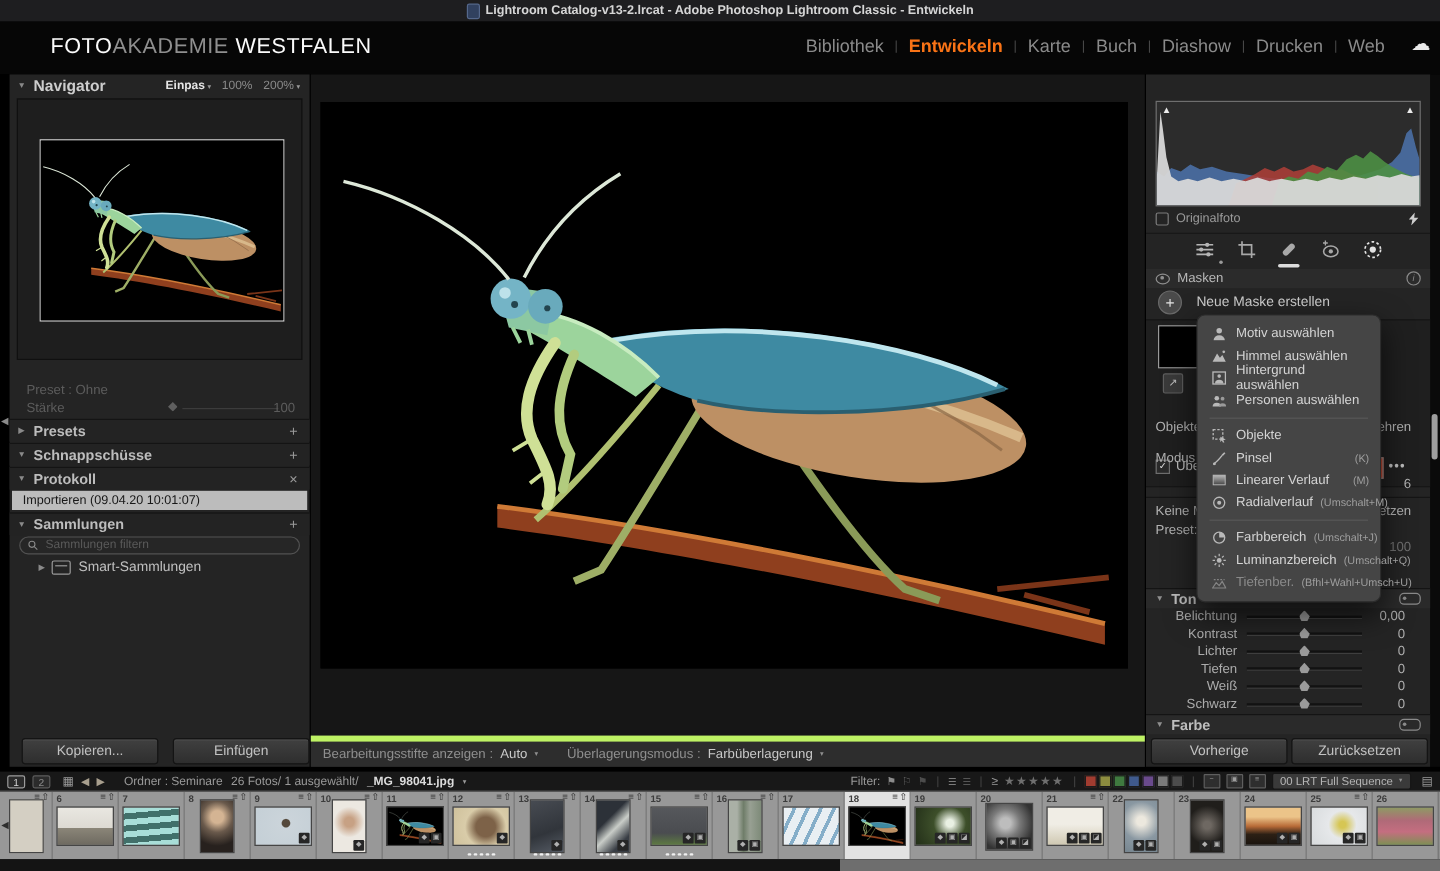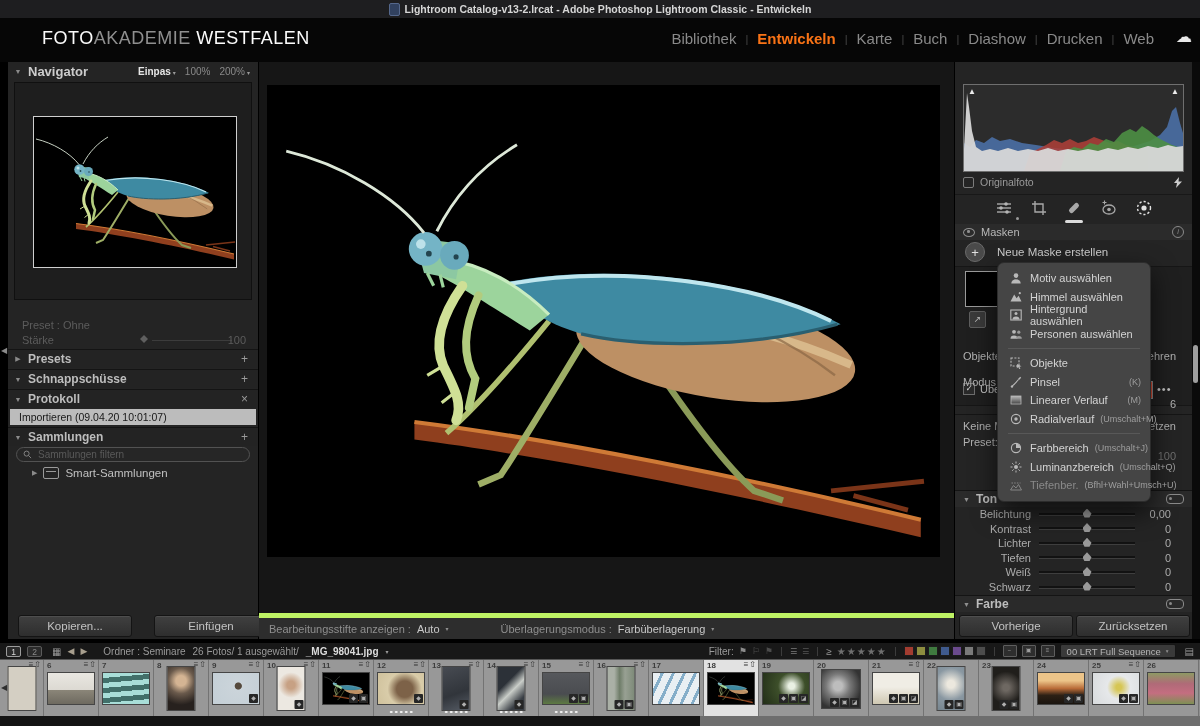--- a/index.html
+++ b/index.html
@@ -53,21 +53,21 @@
   .smartrow .tri{font-size:7px;color:#8a8a8a;}
   .boxicon{width:14px;height:10px;border:1px solid #9a9a9a;border-radius:2px;position:relative;}
   .boxicon::after{content:"";position:absolute;left:2px;right:2px;top:3px;height:1px;background:#9a9a9a;}
   .btn{position:absolute;height:20px;background:linear-gradient(#404040,#2e2e2e);border:1px solid #141414;border-radius:3px;color:#c2c2c2;font-size:11.5px;display:flex;align-items:center;justify-content:center;box-shadow:inset 0 1px 0 #4e4e4e;}
 
   
   .mainphoto{position:absolute;left:8px;top:23px;width:673px;height:472px;background:#000;}
   .ctoolbar{position:absolute;left:0;top:551px;width:100%;height:26px;background:#2d2d2d;border-top:5px solid #bef264;display:flex;align-items:center;font-size:11px;color:#8f8f8f;box-sizing:border-box;padding-left:10px;gap:6px;}
   .ctoolbar .val{color:#c9c9c9;}
   .ctoolbar .dcaret{font-size:6px;color:#8f8f8f;}
-  .ctoolbar .grp2{margin-left:46px;display:flex;gap:6px;align-items:center;}
+  .ctoolbar .grp2{margin-left:18px;display:flex;gap:6px;align-items:center;}
 
   
   .rhead{position:absolute;left:0;width:100%;height:20px;display:flex;align-items:center;justify-content:flex-end;gap:8px;padding-right:8px;font-size:12.5px;color:#c3c3c3;font-weight:bold;box-sizing:border-box;}
   .rhead .tri{font-size:7px;color:#9a9a9a;font-weight:normal;}
   .histbox{position:absolute;top:22px;left:8px;width:221px;height:88px;background:#2c2c2c;border:1px solid #6f6f6f;box-sizing:border-box;}
   .histsvg{width:100%;height:100%;display:block;}
   .cliptri{position:absolute;top:2px;width:12px;height:10px;color:#ececec;font-size:8px;line-height:10px;text-align:center;}
   .origrow{position:absolute;top:112px;left:8px;width:221px;height:16px;display:flex;align-items:center;gap:6px;font-size:10.5px;color:#9a9a9a;}
   .cbx{width:9px;height:9px;border:1px solid #7c7c7c;border-radius:2px;background:transparent;}
   .bolt{margin-left:auto;margin-right:2px;}
@@ -331,21 +331,21 @@
             <line x1="6.2" y1="6.2" x2="9" y2="9" stroke="#8a8a8a"></line>
           </svg>
         <input type="text" placeholder="Sammlungen filtern" style="">
       </div>
       <div class="smartrow">
         <span class="tri">▶</span>
         <span class="boxicon"></span>
         <span>Smart-Sammlungen</span>
       </div>
       <div class="btn" style="left:10px;top:553px;width:112px;">Kopieren...</div>
-      <div class="btn" style="left:146px;top:553px;width:112px;">Einfügen</div>
+      <div class="btn" style="left:136px;top:553px;width:112px;">Einfügen</div>
     </aside>
 
     <section class="center">
       <div class="mainphoto">
         <svg viewBox="0 0 420 300" preserveAspectRatio="xMidYMid slice">
             <use href="#mantis"></use>
           </svg>
       </div>
       <div class="ctoolbar">
         <span>Bearbeitungsstifte anzeigen :</span>

